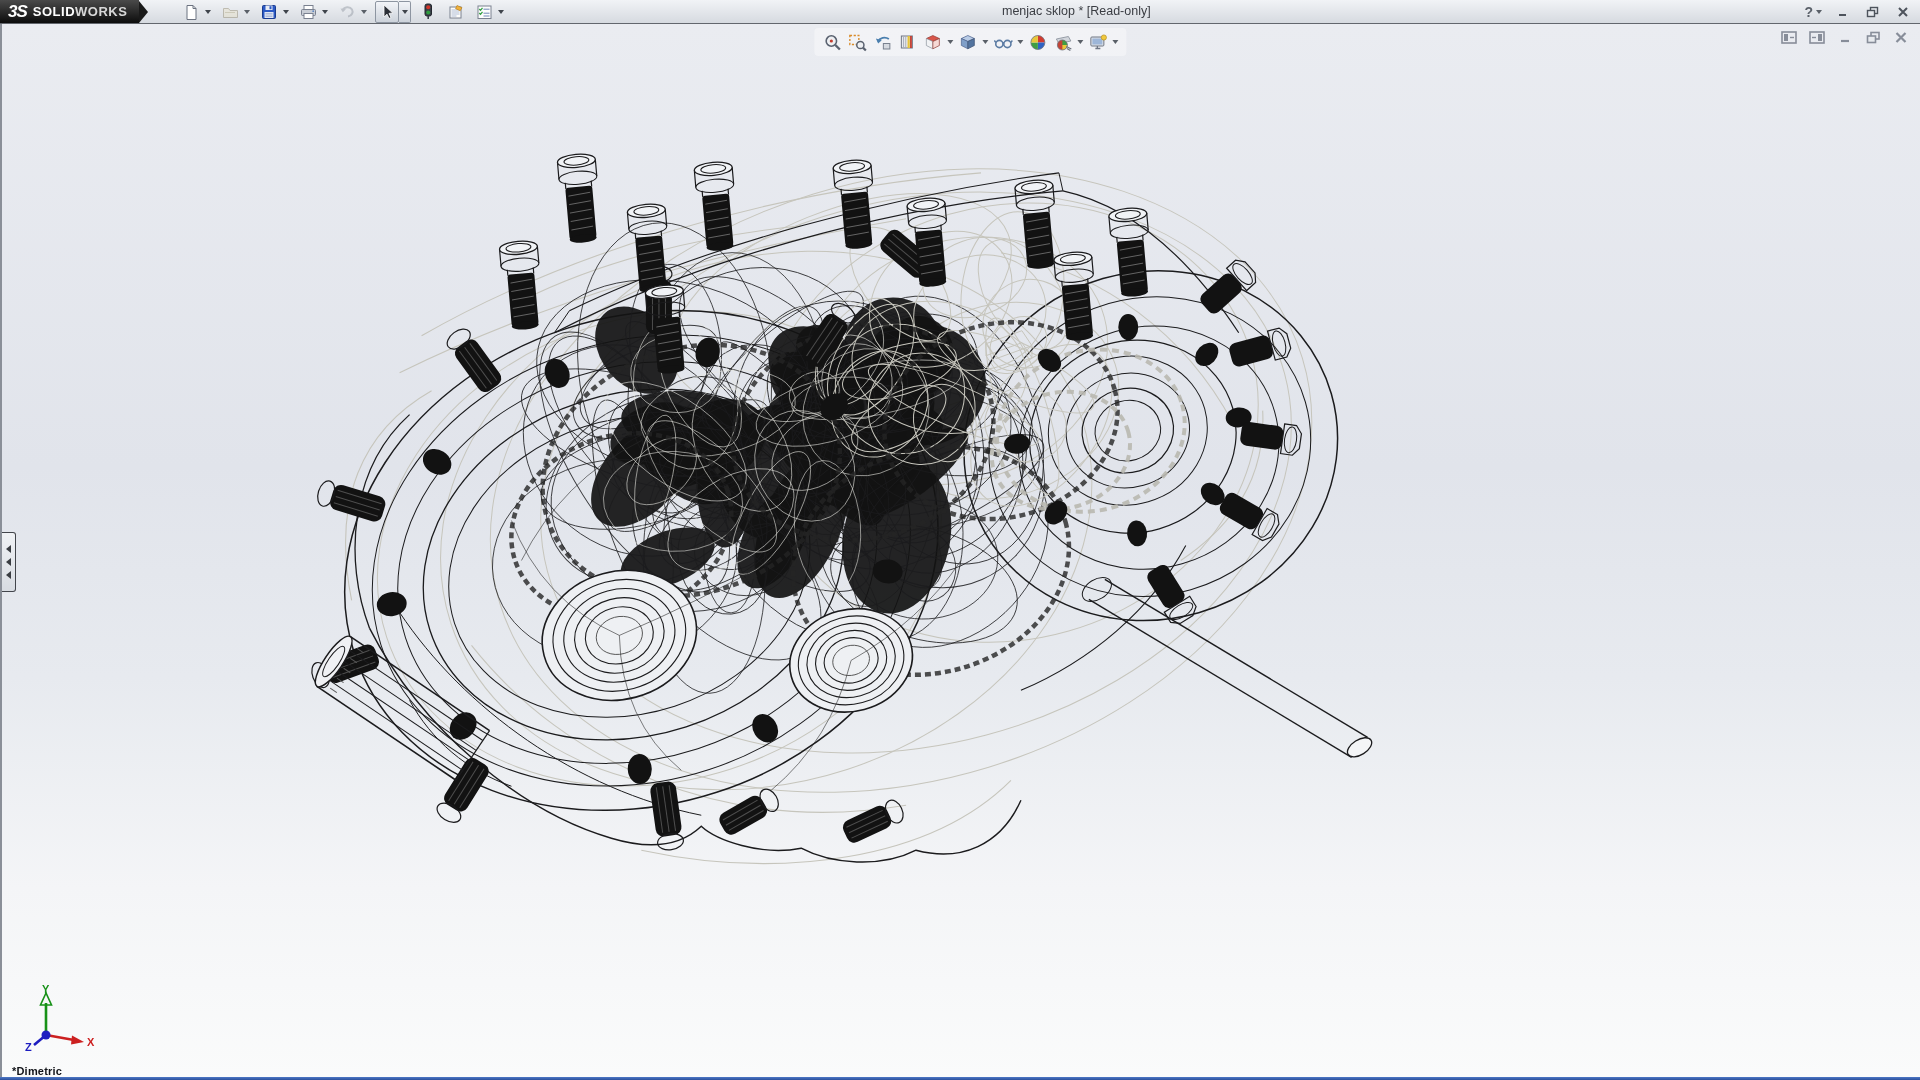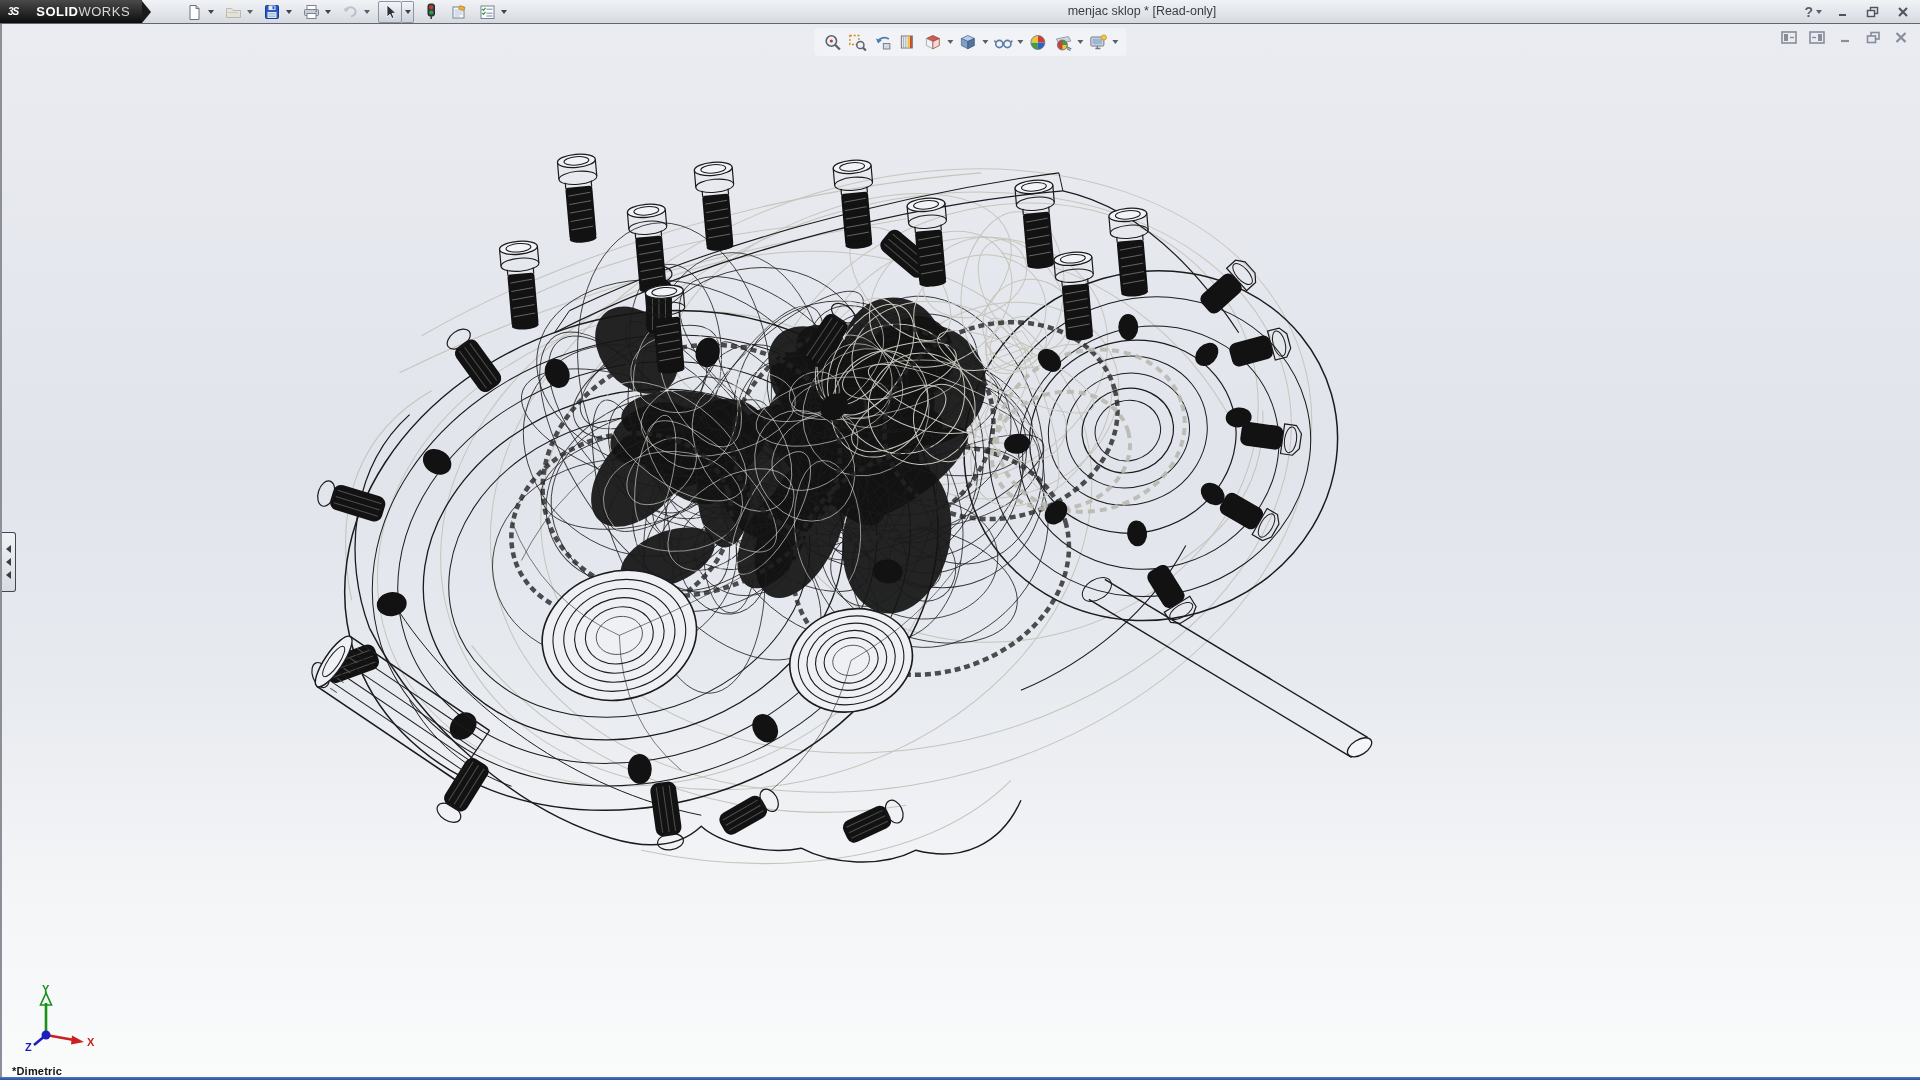--- a/index.html
+++ b/index.html
@@ -5,37 +5,37 @@
   html,body{margin:0;padding:0;}
   body{width:1920px;height:1080px;overflow:hidden;position:relative;
        font-family:"Liberation Sans","DejaVu Sans",sans-serif;background:#fff;}
 
   
   .titlebar{position:absolute;top:0;left:0;right:0;height:23px;
     background:linear-gradient(#f1f3f6,#d6dae0);
     border-bottom:1px solid #62666d;display:flex;align-items:center;z-index:30;}
   .logo{height:23px;background:linear-gradient(#4a4a4a,#0c0c0c);color:#fff;
     display:flex;align-items:center;padding:0 12px 0 8px;}
-  .logo-mark{font-style:italic;font-weight:bold;font-size:10px;margin-right:6px;letter-spacing:-1px;}
+  .logo-mark{font-style:italic;font-weight:bold;font-size:17px;margin-right:6px;letter-spacing:-1px;}
   .brand{font-size:13px;letter-spacing:.5px;}
-  .brand .b{font-weight:bold;margin-left:12px;}
-  .brand .l{font-weight:normal;color:#d8d8d8;}
+  .brand .b{font-weight:bold;}
+  .brand .l{font-weight:bold;color:#d8d8d8;}
   .logo-chev{width:0;height:0;border-top:11px solid transparent;border-bottom:11px solid transparent;
     border-left:9px solid #1a1a1a;margin-right:4px;}
   .tb{display:flex;align-items:center;margin-left:28px;}
   .tb-group{display:flex;align-items:center;margin-right:6px;}
   .tb-btn{width:22px;height:20px;display:flex;align-items:center;justify-content:center;border-radius:2px;}
   .tb-btn.active{border:1px solid #8d95a1;background:linear-gradient(#f2f4f8,#ccd2da);}
   .tb-caretbox{width:11px;height:20px;display:flex;align-items:center;justify-content:center;}
   .tb-caretbox.boxed{border:1px solid #8d95a1;background:linear-gradient(#f2f4f8,#ccd2da);border-left:none;border-radius:0 2px 2px 0;}
   .caret{width:0;height:0;border-left:3.5px solid transparent;border-right:3.5px solid transparent;
     border-top:4px solid #3f444b;}
   .caret.light{border-top-color:#5a6068;}
   .dim{opacity:.45;}
-  .title{position:absolute;left:1002px;width:280px;text-align:center;top:0;height:23px;line-height:23px;
+  .title{position:absolute;left:1002px;width:280px;text-align:left;top:0;height:23px;line-height:23px;
     font-size:12.5px;color:#3a3d43;}
   .win-controls{position:absolute;right:8px;top:0;height:23px;display:flex;align-items:center;gap:12px;}
   .help-glyph{font-size:14px;font-weight:bold;color:#5a6069;}
   .wc{display:flex;align-items:center;justify-content:center;width:18px;height:16px;}
 
   
   .viewport{position:absolute;top:24px;left:0;right:0;bottom:3px;overflow:hidden;
     border-left:2px solid #8a8f98;
     background:linear-gradient(180deg,#eaecf1 0%,#e1e4eb 42%,#e7eaef 62%,#f4f5f7 82%,#fafbfb 100%);}
   #scene{position:absolute;left:0;top:0;width:100%;height:100%;display:block;}

